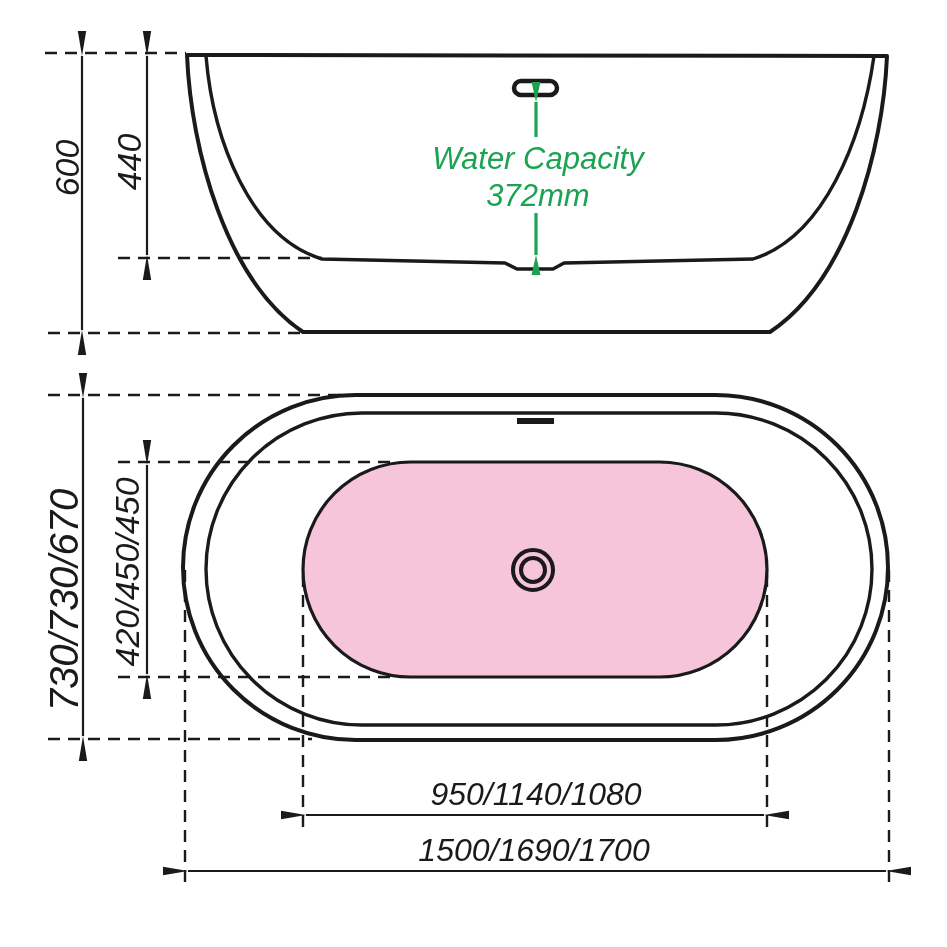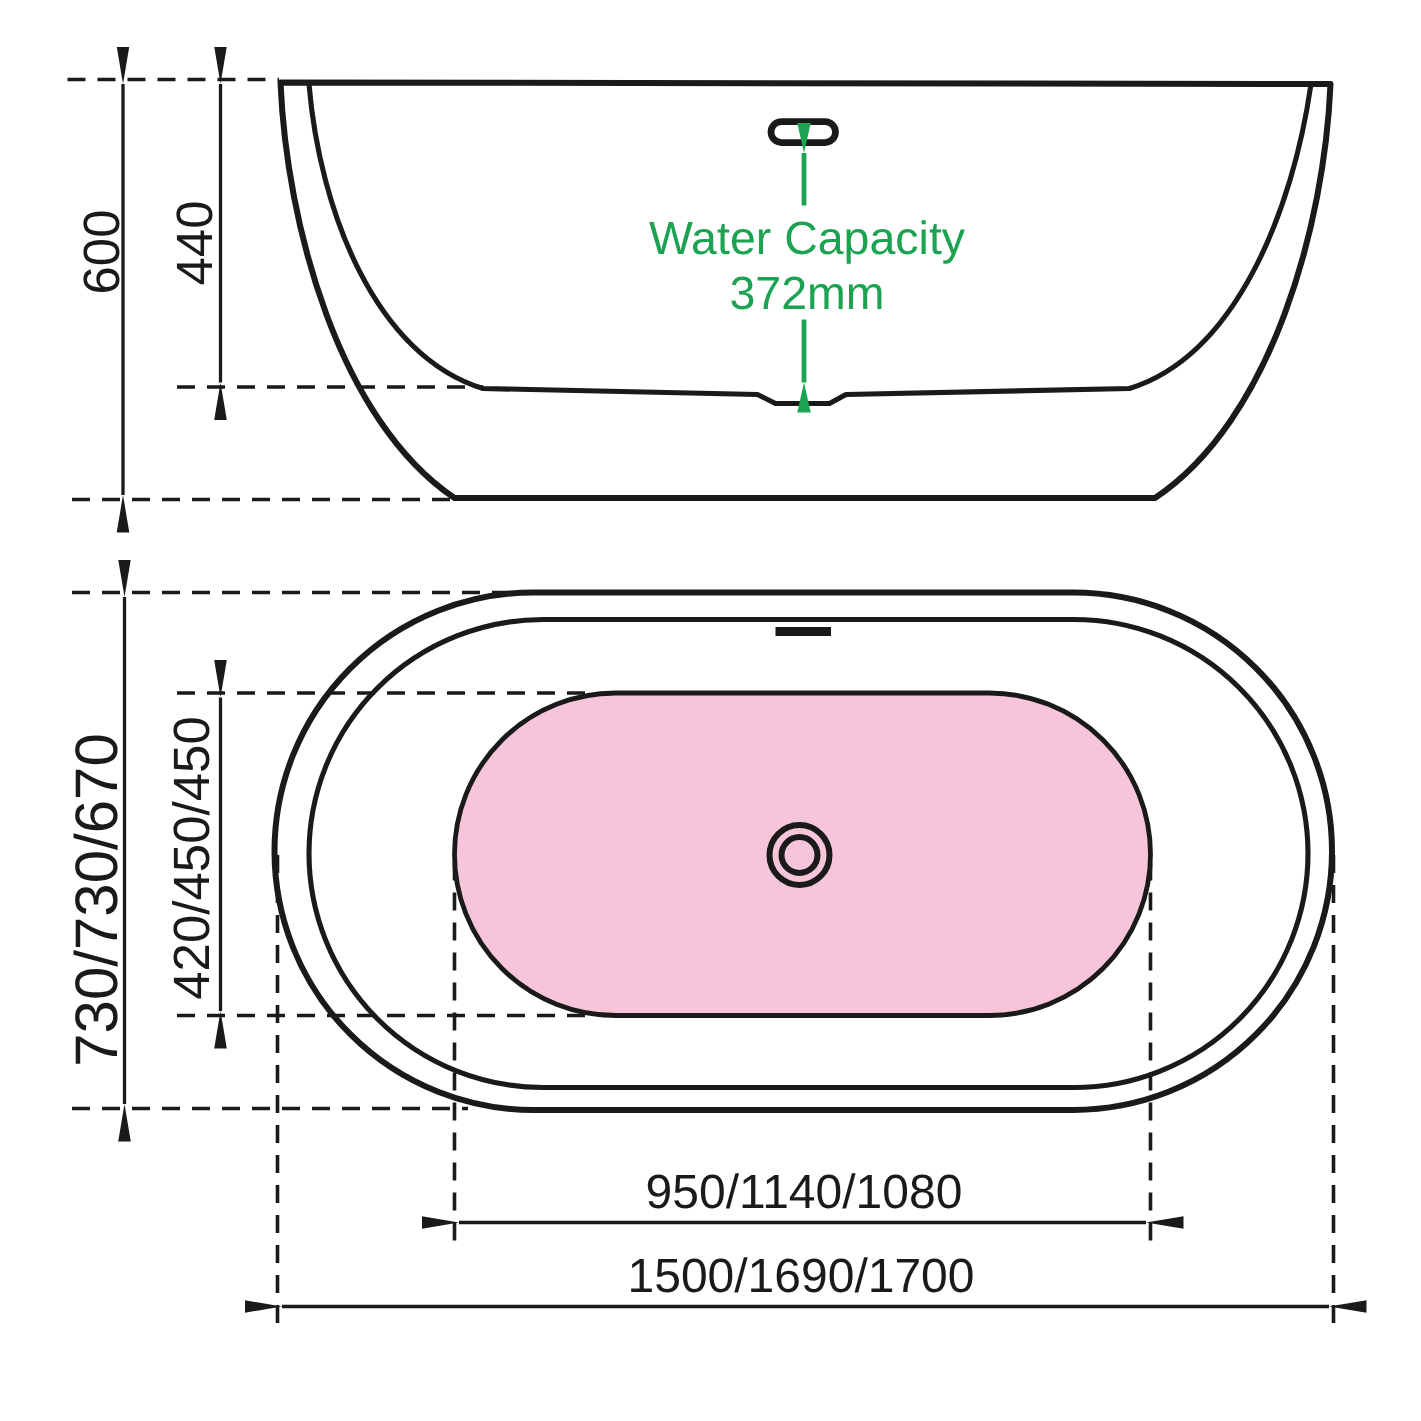--- a/index.html
+++ b/index.html
@@ -7,20 +7,21 @@
     --green:#1ba352;
     --pink:#f7c5da;
     --bg:#ffffff;
   }
   html,body{margin:0;padding:0;background:#fff;}
   .canvas{
     width:947px;height:947px;position:relative;
     background:var(--bg);
     font-family:"Liberation Sans", sans-serif;
     overflow:hidden;
+    font-style:italic;
   }
   svg{display:block}
   svg text{
     fill:var(--line);
     font-family:"Liberation Sans", sans-serif;
   }
   .outline{fill:none;stroke:var(--line);stroke-width:4;stroke-linejoin:round;stroke-linecap:round;}
   .outline-inner{fill:none;stroke:var(--line);stroke-width:3.4;stroke-linejoin:round;stroke-linecap:round;}
   .basin{fill:var(--pink);stroke:var(--line);stroke-width:3.2;}
   .dimline{stroke:var(--line);stroke-width:2.2;fill:none;}

